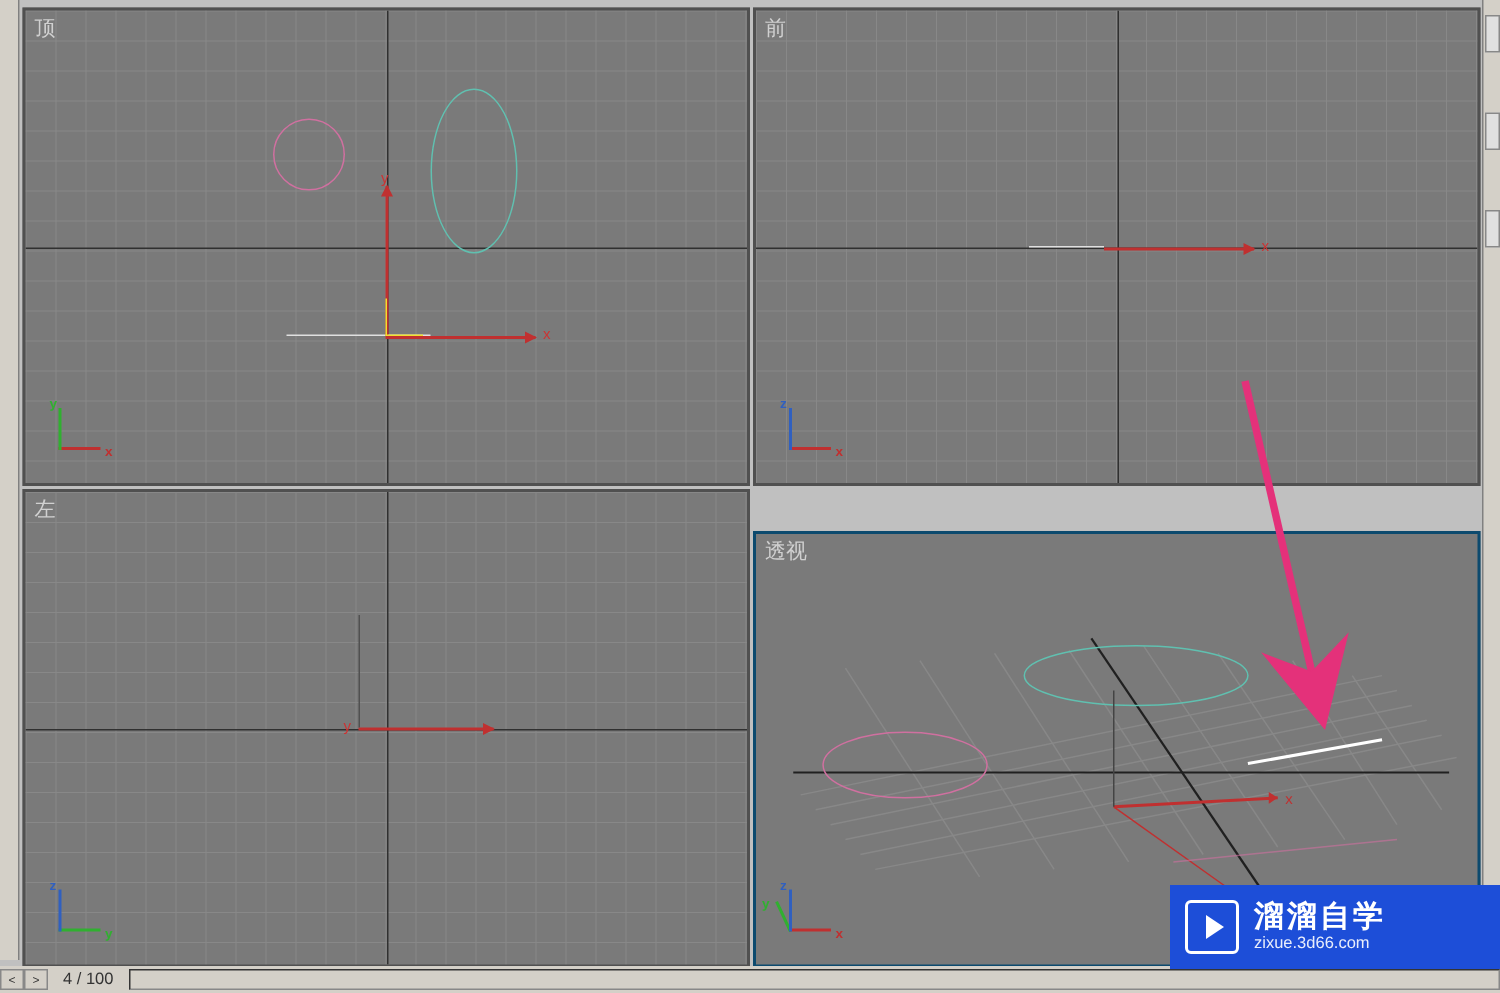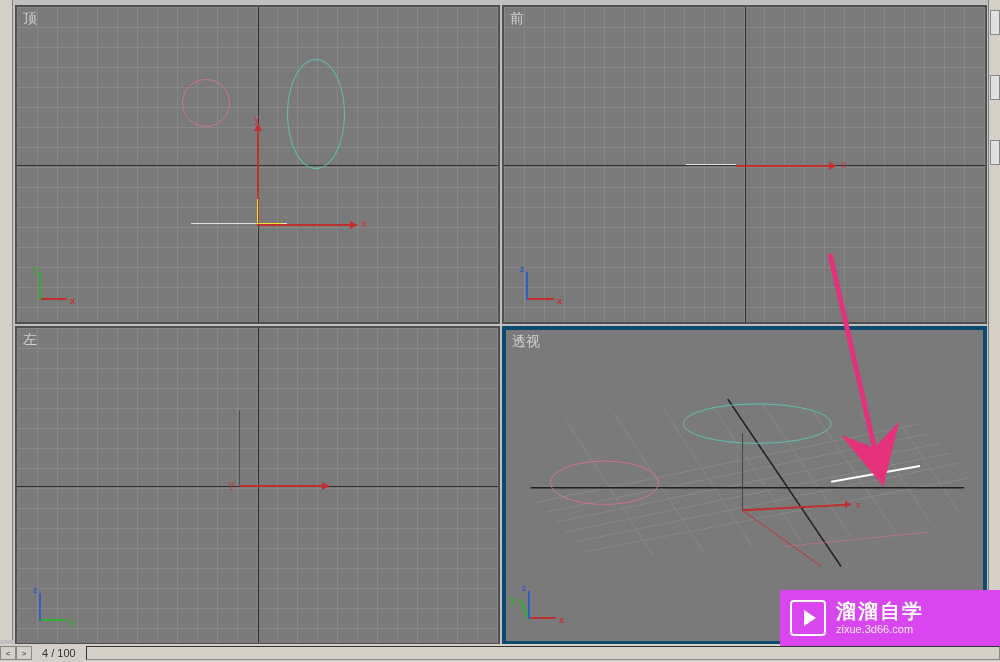--- a/index.html
+++ b/index.html
@@ -23,21 +23,22 @@
       grid-template-rows: 1fr 1fr;
       gap: 2px;
     }
     .viewport {
       background: #7a7a7a;
       border: 2px solid #505050;
       position: relative;
       overflow: hidden;
     }
     .viewport.active {
-      border: 4px solid #0c4a6e;
+      border: 2px solid #0c4a6e;
+      margin-top: 28px;
     }
     .viewport-label {
       position: absolute;
       top: 3px;
       left: 6px;
       color: #d0d0d0;
       font-size: 14px;
       z-index: 5;
       pointer-events: none;
     }
@@ -167,21 +168,21 @@
     .annotation-arrow {
       position: absolute;
       z-index: 20;
     }
     .watermark {
       position: absolute;
       right: 0;
       bottom: 16px;
       width: 220px;
       height: 56px;
-      background: #d946ef;
+      background: #1d4ed8;
       color: white;
       display: flex;
       align-items: center;
       gap: 10px;
       padding: 0 10px;
       z-index: 30;
     }
     .watermark .play-icon {
       width: 36px;
       height: 36px;

